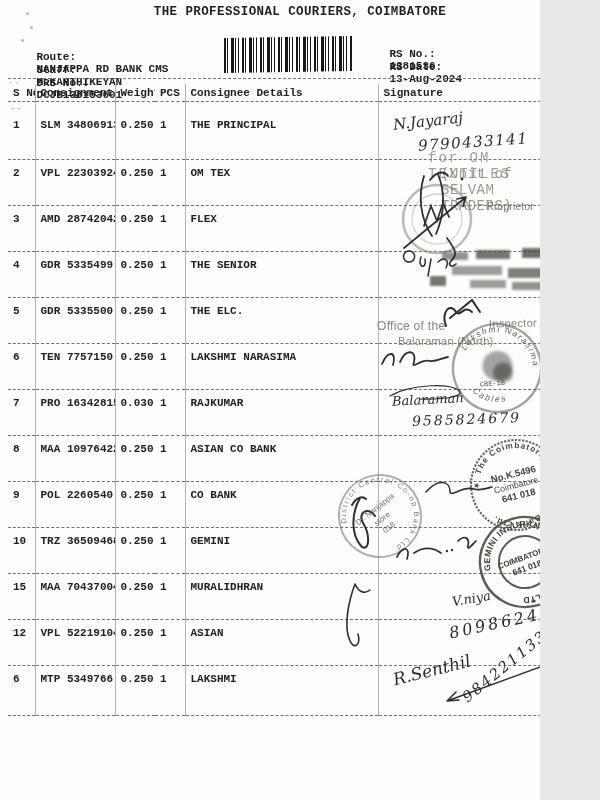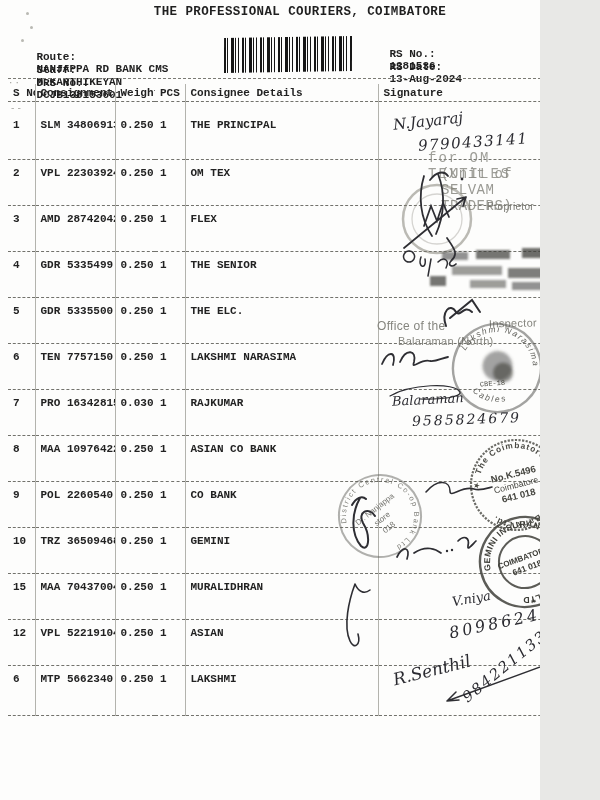--- a/index.html
+++ b/index.html
@@ -207,21 +207,21 @@
       <td>12</td>
       <td>VPL 522191044</td>
       <td>0.250</td>
       <td>1</td>
       <td>ASIAN</td>
       <td></td>
     </tr>
 
     <tr class="last">
       <td>6</td>
-      <td>MTP 5662340</td>
+      <td>MTP 5349766</td>
       <td>0.250</td>
       <td>1</td>
       <td>LAKSHMI</td>
       <td></td>
     </tr>
   </tbody>
   </table>
 
   <div class="abs omtex" style="left:393px;top:150px;font-size:14px;letter-spacing:2px;opacity:.85">for OM TEXTILES</div>
   <div class="abs omtex" style="left:406px;top:166px;font-size:14px;letter-spacing:.5px;opacity:.9">(Unit of SELVAM TRADERS)</div>

